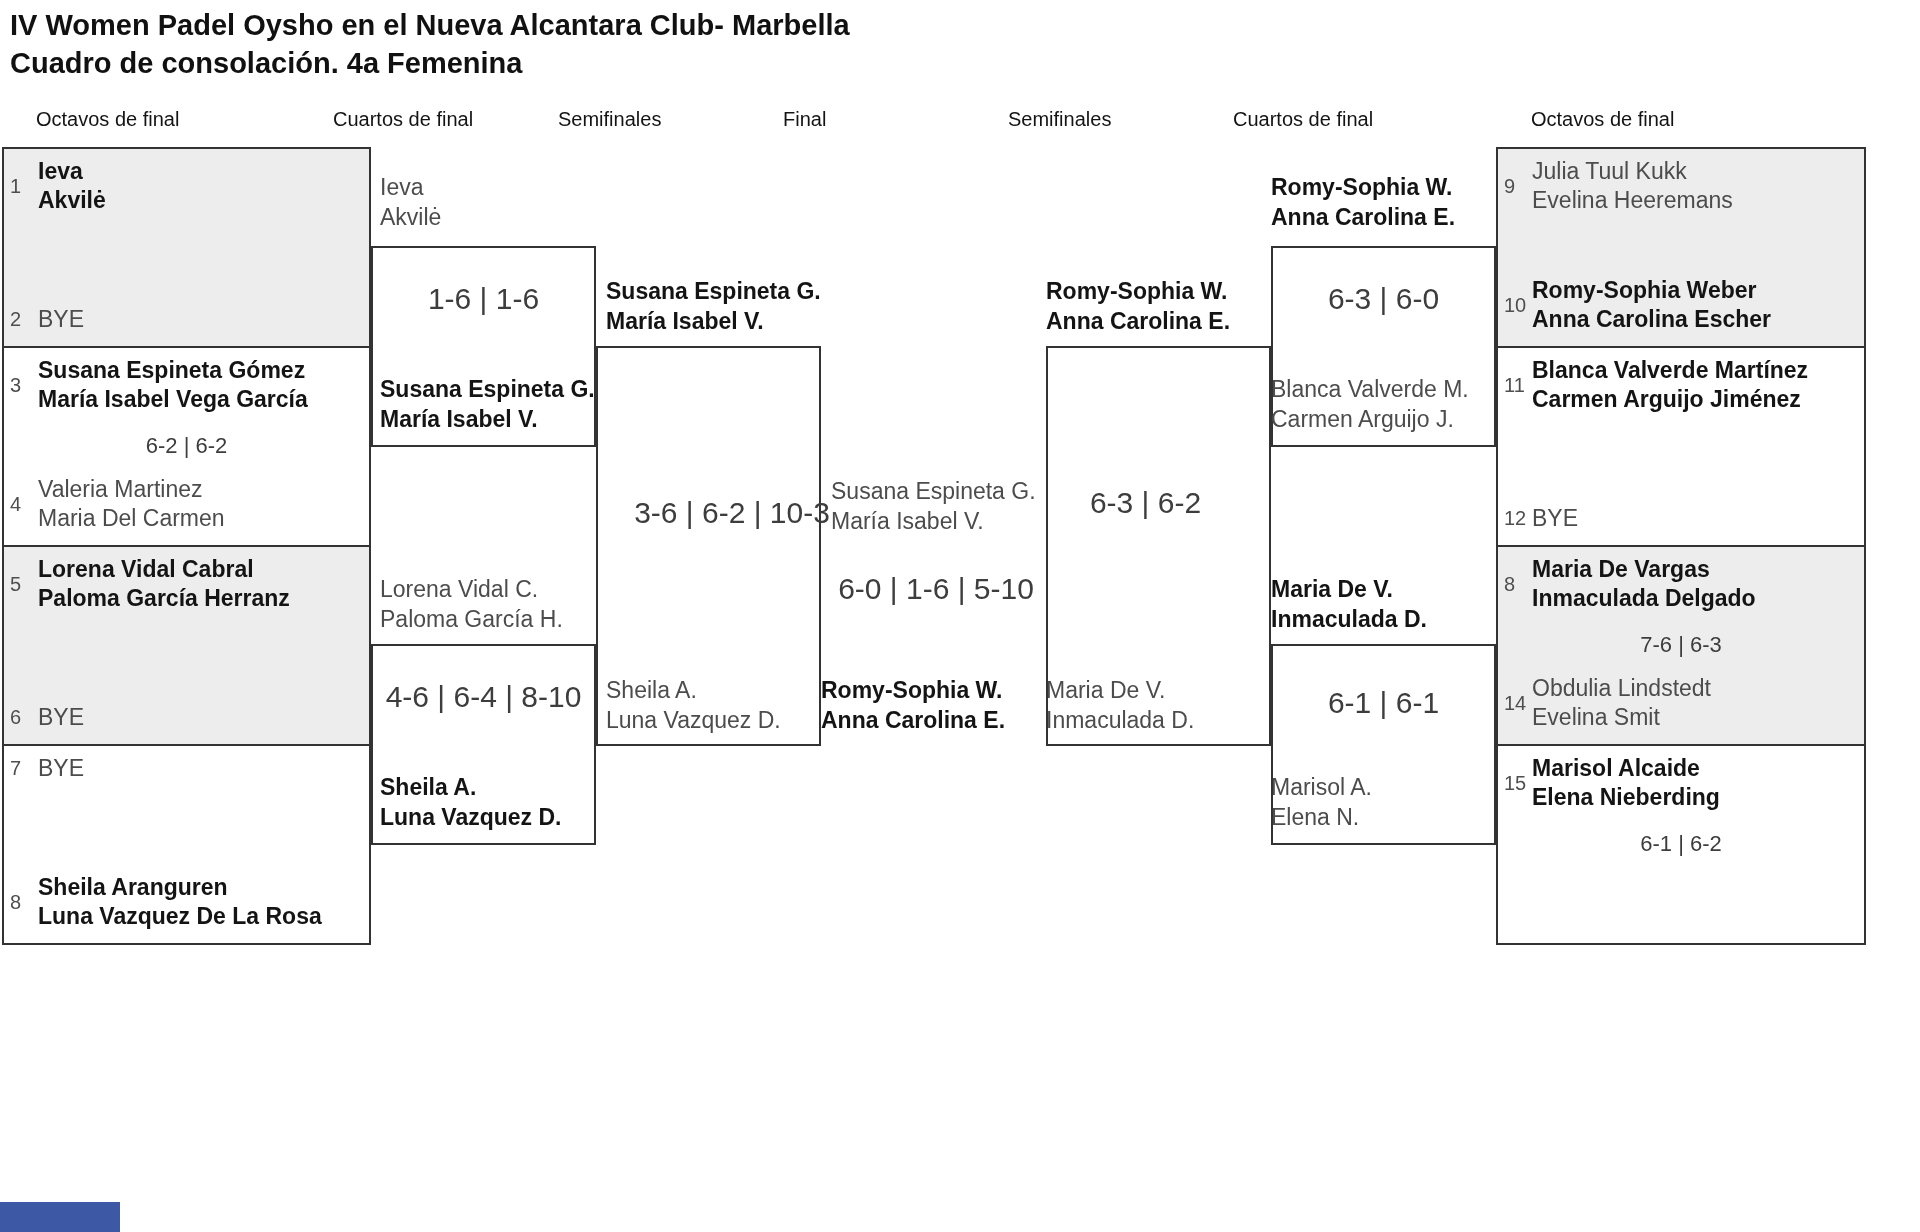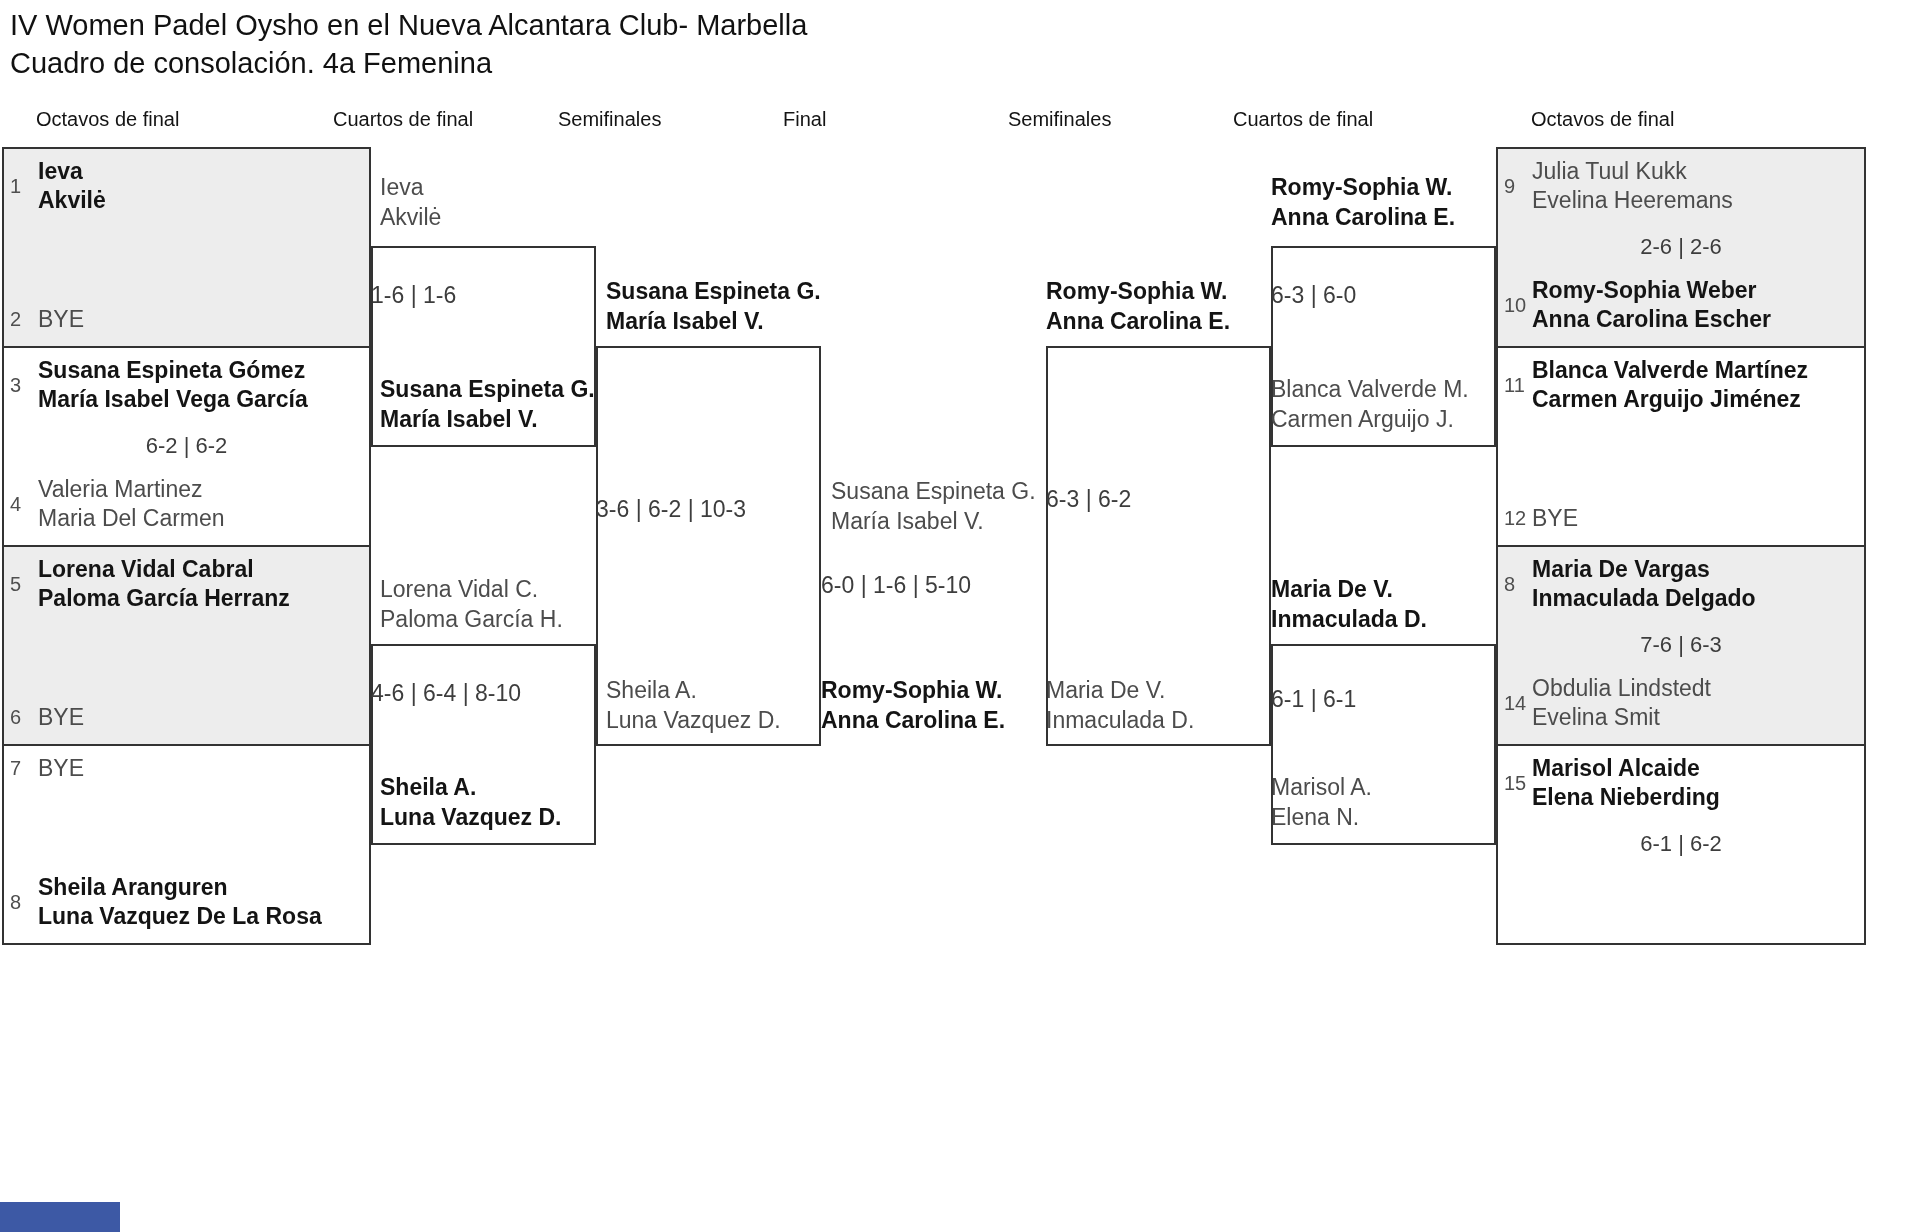--- a/index.html
+++ b/index.html
@@ -1,35 +1,35 @@
 <!DOCTYPE html>
 <html><head>
 <meta charset="utf-8">
 <style>
   html,body{margin:0;padding:0;background:#ffffff;}
   .page{position:relative;width:1920px;height:1232px;background:#ffffff;overflow:hidden;
         font-family:"Liberation Sans","DejaVu Sans",sans-serif;color:#1a1a1a;}
-  .title{position:absolute;left:10px;top:6px;font-size:29px;line-height:38px;font-weight:400;color:#111;}
+  .title{position:absolute;left:10px;top:6px;font-size:29px;line-height:38px;font-weight:700;color:#111;}
   .round-header{position:absolute;top:108px;width:300px;font-size:20px;font-weight:500;color:#141414;white-space:nowrap;}
   .box{position:absolute;border:2px solid #333333;box-sizing:border-box;background:#ffffff;}
   .box.shaded{background:#ededed;}
   .rbox{position:absolute;border:2px solid #333333;box-sizing:border-box;background:transparent;}
   .team{position:absolute;left:6px;right:6px;display:flex;align-items:center;}
   .team.top{top:8px;}
   .team.bottom{bottom:12px;}
   .seat{flex:none;width:28px;font-size:20px;color:#4f4f4f;}
   .names{display:flex;flex-direction:column;}
   .nm{display:block;font-size:23px;line-height:29px;color:#4c4c4c;white-space:nowrap;}
   .winner .nm{font-weight:700;color:#141414;}
   .oct-score{position:absolute;left:0;right:0;top:50%;margin-top:-14px;text-align:center;
              font-size:22px;color:#3d3d3d;white-space:nowrap;}
   .rteam{position:absolute;white-space:nowrap;}
   .rteam .nm{line-height:30px;}
   .rteam.right{text-align:left;}
-  .rscore{position:absolute;font-size:23px;color:#3d3d3d;white-space:nowrap;}
+  .rscore{position:absolute;text-align:center;font-size:30px;color:#3d3d3d;white-space:nowrap;}
   .accent-bar{position:absolute;left:0;bottom:0;width:120px;height:30px;background:#3d59a5;}
 </style>
 </head>
 <body>
 
 <div class="page">
 
   <div class="title">
     <div>IV Women Padel Oysho en el Nueva Alcantara Club- Marbella</div>
     <div>Cuadro de consolación. 4a Femenina</div>
@@ -110,21 +110,20 @@
   </div>
 
   <div class="box shaded" style="left:1496px;top:147px;width:370px;height:201px">
     <div class="team top">
       <span class="seat">9</span>
       <span class="names">
         <span class="nm">Julia Tuul Kukk</span>
         <span class="nm">Evelina Heeremans</span>
       </span>
     </div>
-    <div class="oct-score">2-6 | 2-6</div>
     <div class="team bottom">
       <span class="seat">10</span>
       <span class="names winner">
         <span class="nm">Romy-Sophia Weber</span>
         <span class="nm">Anna Carolina Escher</span>
       </span>
     </div>
   </div>
 
   <div class="box" style="left:1496px;top:346px;width:370px;height:201px">

